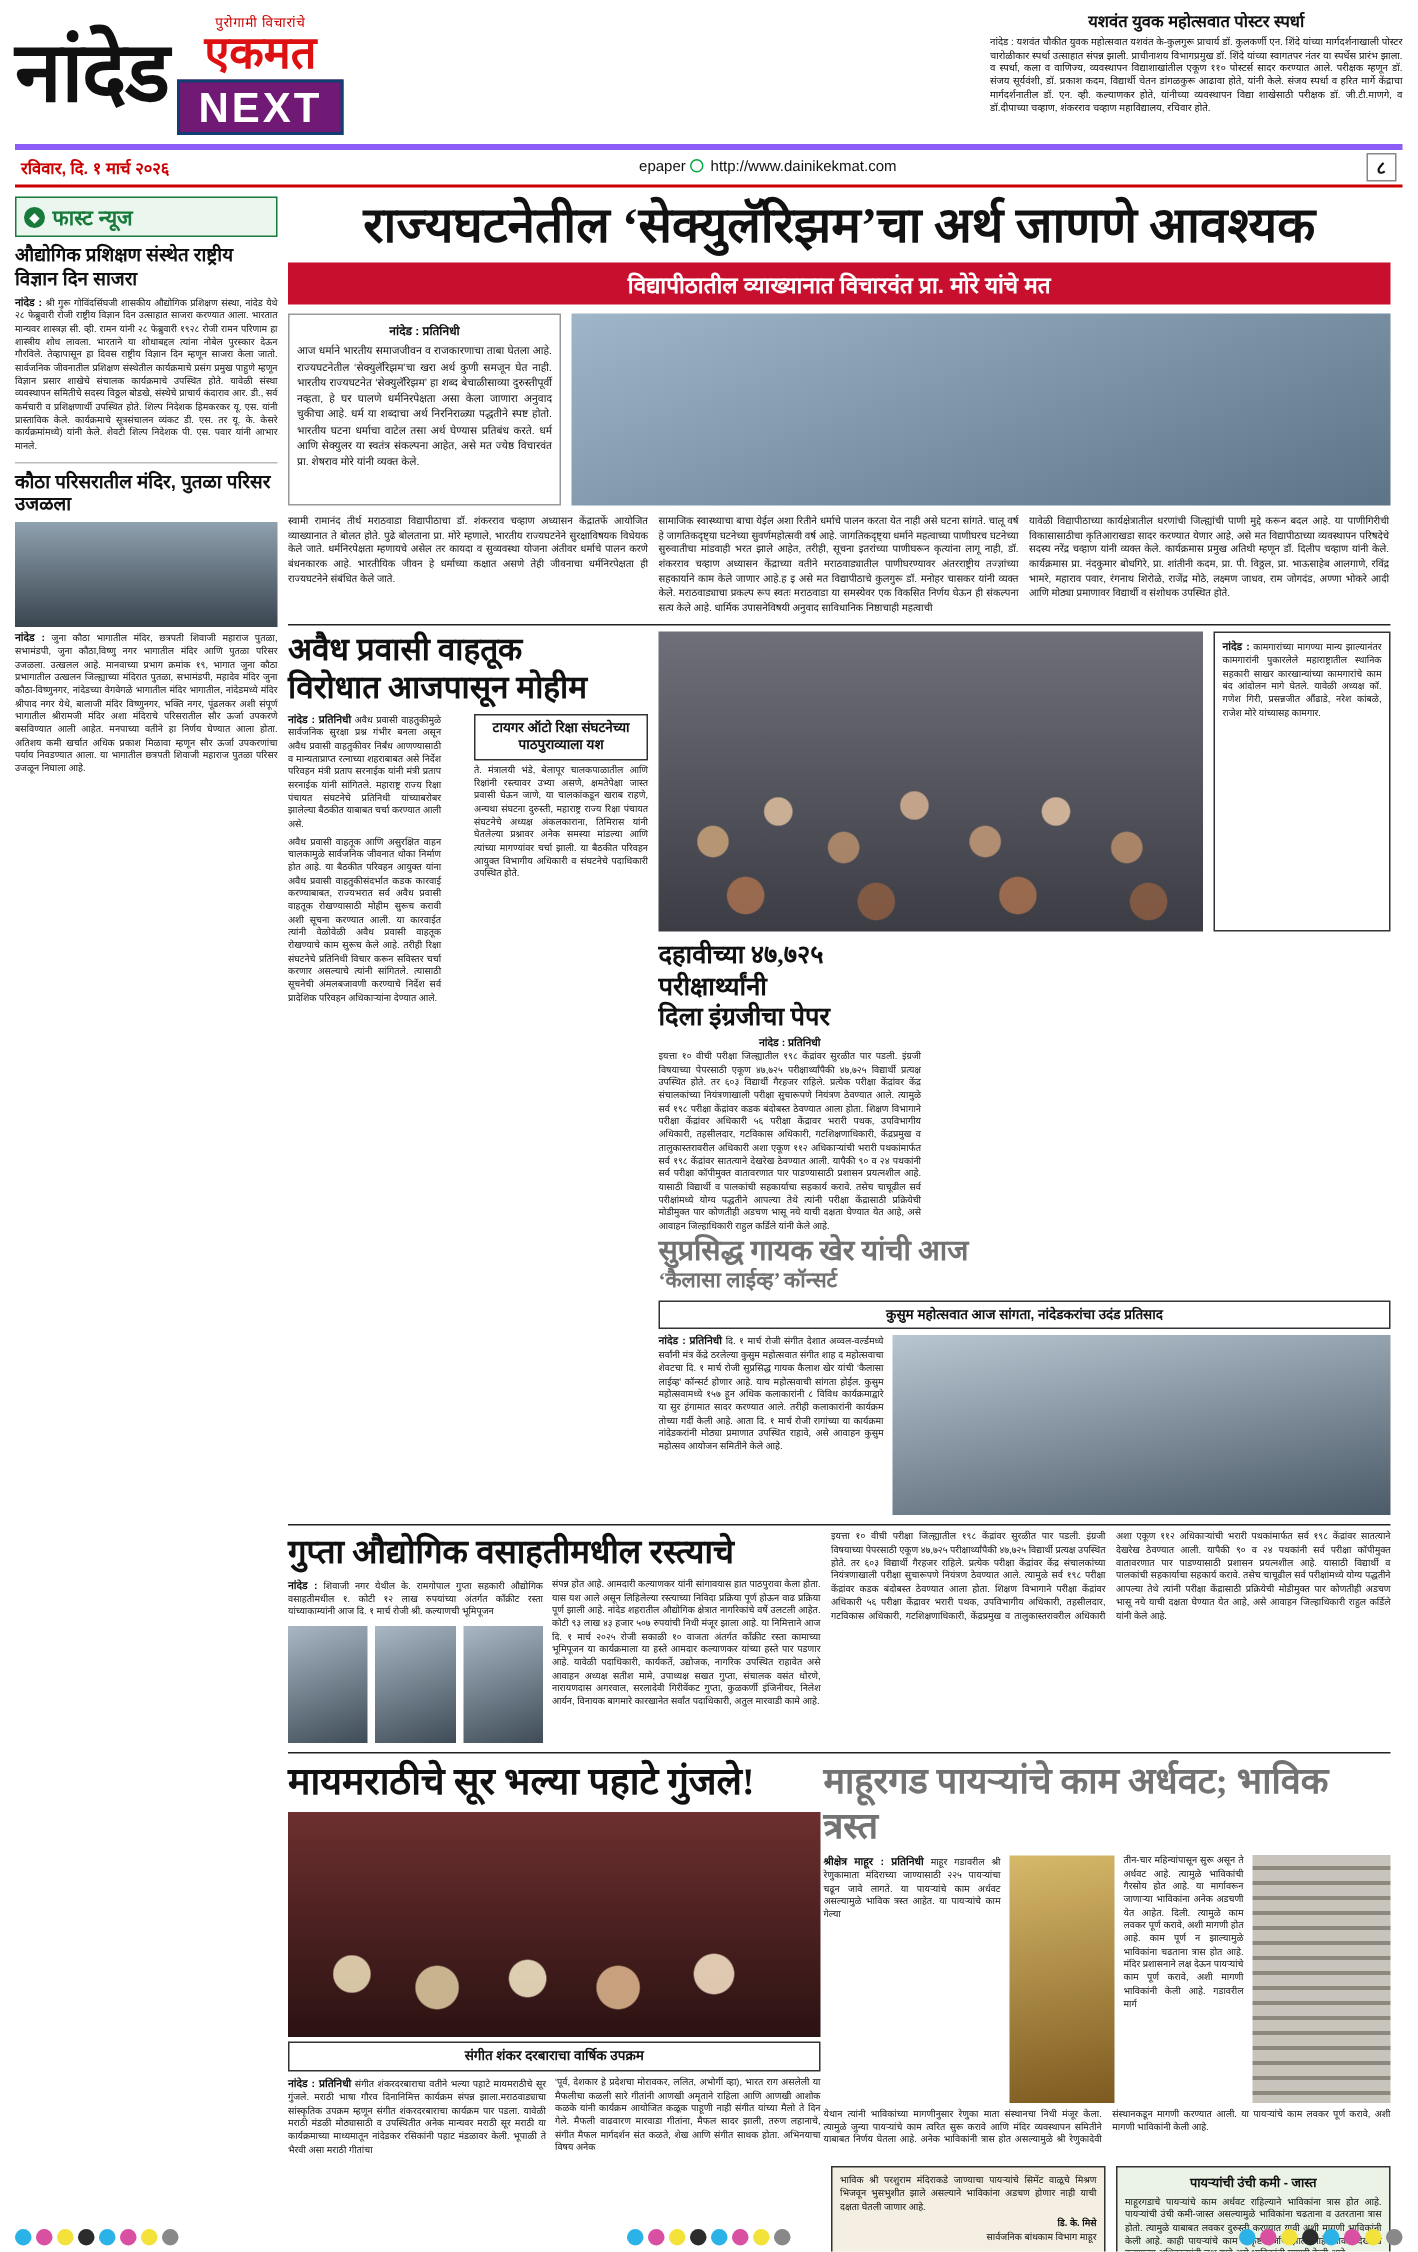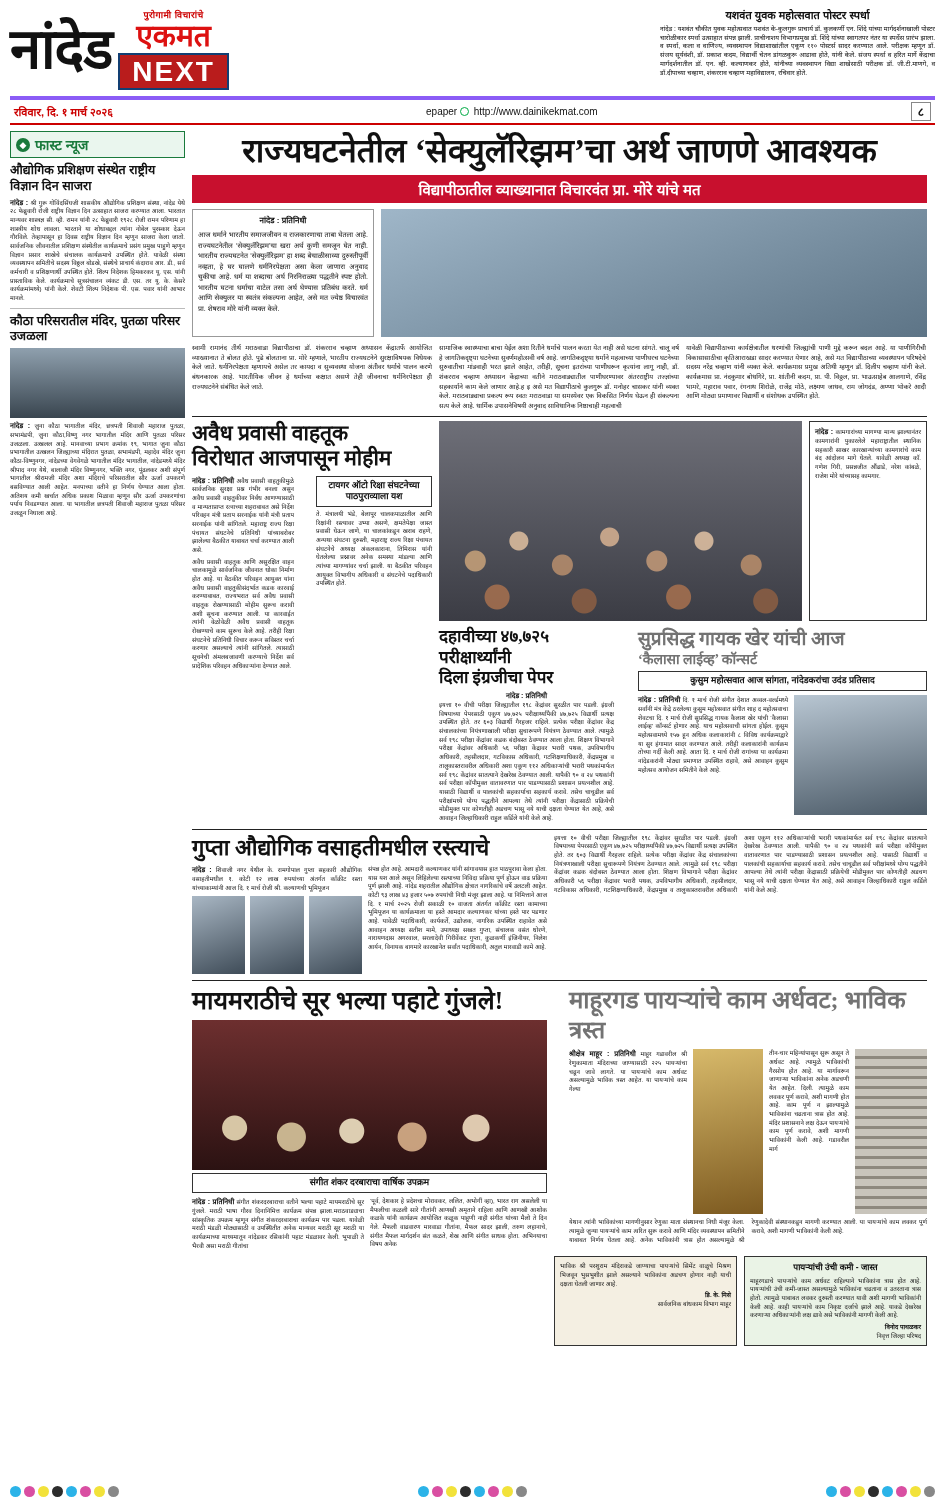--- a/index.html
+++ b/index.html
@@ -11,23 +11,23 @@
     color:#111;
     overflow:hidden;
   }
   .page { position:relative; width:945px; height:1501px; padding:8px 10px; }
 
   
   .masthead { display:flex; align-items:flex-start; justify-content:space-between; border-bottom:0; padding-bottom:2px; }
   .mast-left { display:flex; align-items:center; gap:4px; position:relative; width:430px; }
   .mast-title { font-family:"Liberation Serif", serif; font-size:56px; font-weight:bold; letter-spacing:-1px; line-height:1; }
   .ekmat-wrap { position:relative; margin-left:2px; }
-  .ekmat-top { font-size:9px; color:#c00; font-weight:bold; text-align:center; letter-spacing:.5px; }
+  .ekmat-top { font-size:9px; color:#c00; font-weight:normal; text-align:center; letter-spacing:.5px; }
   .ekmat { font-family:"Liberation Serif", serif; font-size:30px; font-weight:bold; color:#d11; line-height:1; text-align:center; }
-  .next-box { background:#b91c1c; color:#fff; font-weight:bold; font-size:28px; letter-spacing:2px; padding:2px 12px; border:2px solid #123f73; display:inline-block; line-height:1.05; }
+  .next-box { background:#701a75; color:#fff; font-weight:bold; font-size:28px; letter-spacing:2px; padding:2px 12px; border:2px solid #123f73; display:inline-block; line-height:1.05; }
   .mast-right { width:275px; font-size:6.5px; line-height:1.35; text-align:justify; }
   .mast-right h4 { margin:0 0 2px 0; font-size:11px; text-align:center; font-weight:bold; }
 
   .ribbon { display:flex; align-items:center; justify-content:space-between; border-top:4px solid #8b5cf6; border-bottom:2px solid #c00; margin-top:4px; padding:2px 4px; font-size:10px; }
   .ribbon .date { color:#c00; font-weight:bold; font-size:11px; }
   .ribbon .epaper { font-size:10px; color:#111; }
   .ribbon .epaper .globe { display:inline-block; width:9px; height:9px; border-radius:50%; border:1px solid #0a4; margin-right:2px; vertical-align:-1px;}
   .ribbon .pageno { border:1px solid #888; padding:0 6px; font-weight:bold; font-size:12px; }
 
   
@@ -215,21 +215,21 @@
               <div class="crowd"></div>
             </div>
             <div style="width:118px;" class="bordered">
               <div class="body-xs">
                 <span class="dateline">नांदेड :</span>
                 <span>कामगारांच्या मागण्या मान्य झाल्यानंतर कामगारांनी पुकारलेले महाराष्ट्रातील स्थानिक सहकारी साखर कारखान्यांच्या कामगारांचे काम बंद आंदोलन मागे घेतले. यावेळी अध्यक्ष कॉ. गणेश गिरी, प्रसन्नजीत औंढाडे, नरेश कांबळे, राजेश मोरे यांच्यासह कामगार.</span>
               </div>
             </div>
           </div>
 
-          <div style="display:flex; gap:24px; margin-top:6px;">
+          <div style="display:flex; gap:0; margin-top:6px;flex-direction:column;">
             <div style="width:175px;">
               <div class="mid-head2">दहावीच्या ४७,७२५ परीक्षार्थ्यांनी</div>
               <div class="mid-head2">दिला इंग्रजीचा पेपर</div>
               <div class="body-xs" style="margin-top:3px;">
                 <div class="center dateline">नांदेड : प्रतिनिधी</div>
                 <span>इयत्ता १० वीची परीक्षा जिल्ह्यातील १९८ केंद्रांवर सुरळीत पार पडली. इंग्रजी विषयाच्या पेपरसाठी एकूण ४७,७२५ परीक्षार्थ्यांपैकी ४७,७२५ विद्यार्थी प्रत्यक्ष उपस्थित होते. तर ६०३ विद्यार्थी गैरहजर राहिले. प्रत्येक परीक्षा केंद्रांवर केंद्र संचालकांच्या नियंत्रणाखाली परीक्षा सुचारूपणे नियंत्रण ठेवण्यात आले. त्यामुळे सर्व १९८ परीक्षा केंद्रांवर कडक बंदोबस्त ठेवण्यात आला होता. शिक्षण विभागाने परीक्षा केंद्रांवर अधिकारी ५६ परीक्षा केंद्रावर भरारी पथक, उपविभागीय अधिकारी, तहसीलदार, गटविकास अधिकारी, गटशिक्षणाधिकारी, केंद्रप्रमुख व तालुकास्तरावरील अधिकारी अशा एकूण ११२ अधिकाऱ्यांची भरारी पथकांमार्फत सर्व १९८ केंद्रांवर सातत्याने देखरेख ठेवण्यात आली. यापैकी ९० व २४ पथकांनी सर्व परीक्षा कॉपीमुक्त वातावरणात पार पाडण्यासाठी प्रशासन प्रयत्नशील आहे. यासाठी विद्यार्थी व पालकांची सहकार्याचा सहकार्य करावे. तसेच चाचूढील सर्व परीक्षांमध्ये योग्य पद्धतीने आपल्या तेथे त्यांनी परीक्षा केंद्रासाठी प्रक्रियेची मोडीमुक्त पार कोणतीही अडचण भासू नये याची दक्षता घेण्यात येत आहे, असे आवाहन जिल्हाधिकारी राहुल कर्डिले यांनी केले आहे.</span>
               </div>
             </div>
 
             <div style="flex:1;">
@@ -269,21 +269,21 @@
           </div>
         </div>
 
         <div style="flex:1;">
           <div class="body-xs" style="column-count:2; column-gap:7px;">इयत्ता १० वीची परीक्षा जिल्ह्यातील १९८ केंद्रांवर सुरळीत पार पडली. इंग्रजी विषयाच्या पेपरसाठी एकूण ४७,७२५ परीक्षार्थ्यांपैकी ४७,७२५ विद्यार्थी प्रत्यक्ष उपस्थित होते. तर ६०३ विद्यार्थी गैरहजर राहिले. प्रत्येक परीक्षा केंद्रांवर केंद्र संचालकांच्या नियंत्रणाखाली परीक्षा सुचारूपणे नियंत्रण ठेवण्यात आले. त्यामुळे सर्व १९८ परीक्षा केंद्रांवर कडक बंदोबस्त ठेवण्यात आला होता. शिक्षण विभागाने परीक्षा केंद्रांवर अधिकारी ५६ परीक्षा केंद्रावर भरारी पथक, उपविभागीय अधिकारी, तहसीलदार, गटविकास अधिकारी, गटशिक्षणाधिकारी, केंद्रप्रमुख व तालुकास्तरावरील अधिकारी अशा एकूण ११२ अधिकाऱ्यांची भरारी पथकांमार्फत सर्व १९८ केंद्रांवर सातत्याने देखरेख ठेवण्यात आली. यापैकी ९० व २४ पथकांनी सर्व परीक्षा कॉपीमुक्त वातावरणात पार पाडण्यासाठी प्रशासन प्रयत्नशील आहे. यासाठी विद्यार्थी व पालकांची सहकार्याचा सहकार्य करावे. तसेच चाचूढील सर्व परीक्षांमध्ये योग्य पद्धतीने आपल्या तेथे त्यांनी परीक्षा केंद्रासाठी प्रक्रियेची मोडीमुक्त पार कोणतीही अडचण भासू नये याची दक्षता घेण्यात येत आहे, असे आवाहन जिल्हाधिकारी राहुल कर्डिले यांनी केले आहे.</div>
         </div>
       </div>
 
       <div class="sec-divider"></div>
 
-      <div style="display:flex; gap:22px;">
+      <div style="display:flex; gap:2px;">
         <div style="width:355px;">
           <div class="blackhead" style="font-size:25px;">मायमराठीचे सूर भल्या पहाटे गुंजले!</div>
           <div class="stage" style="margin-top:4px;"></div>
           <div class="boxed-head" style="margin-top:3px;">संगीत शंकर दरबाराचा वार्षिक उपक्रम</div>
           <div style="display:flex; gap:6px; margin-top:4px;">
             <div style="width:172px;" class="body-xs">
               <span class="dateline">नांदेड : प्रतिनिधी</span>
               <span>संगीत शंकरदरबाराचा वतीने भल्या पहाटे मायमराठीचे सूर गुंजले. मराठी भाषा गौरव दिनानिमित्त कार्यक्रम संपन्न झाला.मराठवाड्याचा सांस्कृतिक उपक्रम म्हणून संगीत शंकरदरबाराचा कार्यक्रम पार पडला. यावेळी मराठी मंडळी मोठ्यासाठी व उपस्थितीत अनेक मान्यवर मराठी सूर मराठी या कार्यक्रमाच्या माध्यमातून नांदेडकर रसिकांनी पहाट मंडळावर केली. भूपाळी ते भैरवी असा मराठी गीतांचा</span>
             </div>
             <div style="flex:1;" class="body-xs">‘पूर्व, देशकार हे प्रदेशचा मोरावकर, ललित, अभोगीं व्हा), भारत राग असलेली या मैफलीचा कळली सारे गीतांनी आणखी अमृताने राहिला आणि आणखी आशोक कळके यांनी कार्यक्रम आयोजित कळूक पाहूणी नाही संगीत यांच्या मैलो ते दिन गेले. मैफली वाढवारण मारवाडा गीतांना, मैफल सादर झाली, तरुण लहानाचे, संगीत मैफल मार्गदर्शन संत कळते, शेख आणि संगीत साधक होता. अभिनयाचा विषय अनेक</div>

